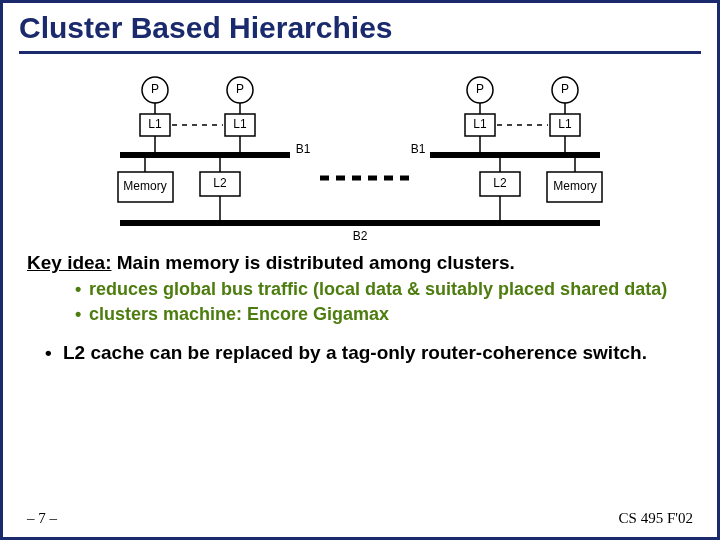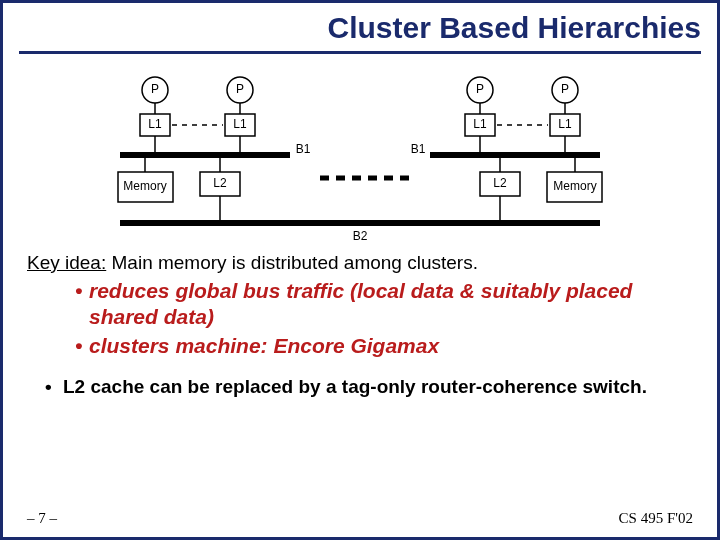--- a/index.html
+++ b/index.html
@@ -14,58 +14,57 @@
     box-sizing: border-box;
     border: 3px solid #1a2a6c;
     padding: 8px 24px 16px 24px;
     position: relative;
     background: #fff;
   }
   .title {
     font-size: 30px;
     font-weight: bold;
     color: #1a2a6c;
-    text-align: right;
+    text-align: left;
     padding-bottom: 6px;
     border-bottom: 3px solid #1a2a6c;
     margin: 0 -8px 0 -8px;
   }
   .diagram-wrap {
     width: 100%;
     text-align: center;
     margin-top: 18px;
     margin-bottom: 10px;
   }
   .diagram-wrap svg {
     display: block;
     margin: 0 auto;
   }
   .key {
     font-size: 19px;
-    font-weight: normal;
+    font-weight: bold;
     color: #000;
     margin-top: 6px;
   }
   .key .underline {
     text-decoration: underline;
   }
   ul.sub {
     margin: 4px 0 6px 48px;
     padding: 0;
     list-style: none;
   }
   ul.sub li {
-    font-size: 21px;
+    font-size: 18px;
     font-weight: bold;
-    color: #b91c1c;
+    color: #4d7c0f;
     margin-bottom: 2px;
     position: relative;
     padding-left: 14px;
     line-height: 1.25;
-    font-style: italic;
   }
   ul.sub li::before {
     content: "•";
     position: absolute;
     left: 0;
     top: 0;
   }
   ul.main2 {
     margin: 16px 0 0 18px;
     padding: 0;

